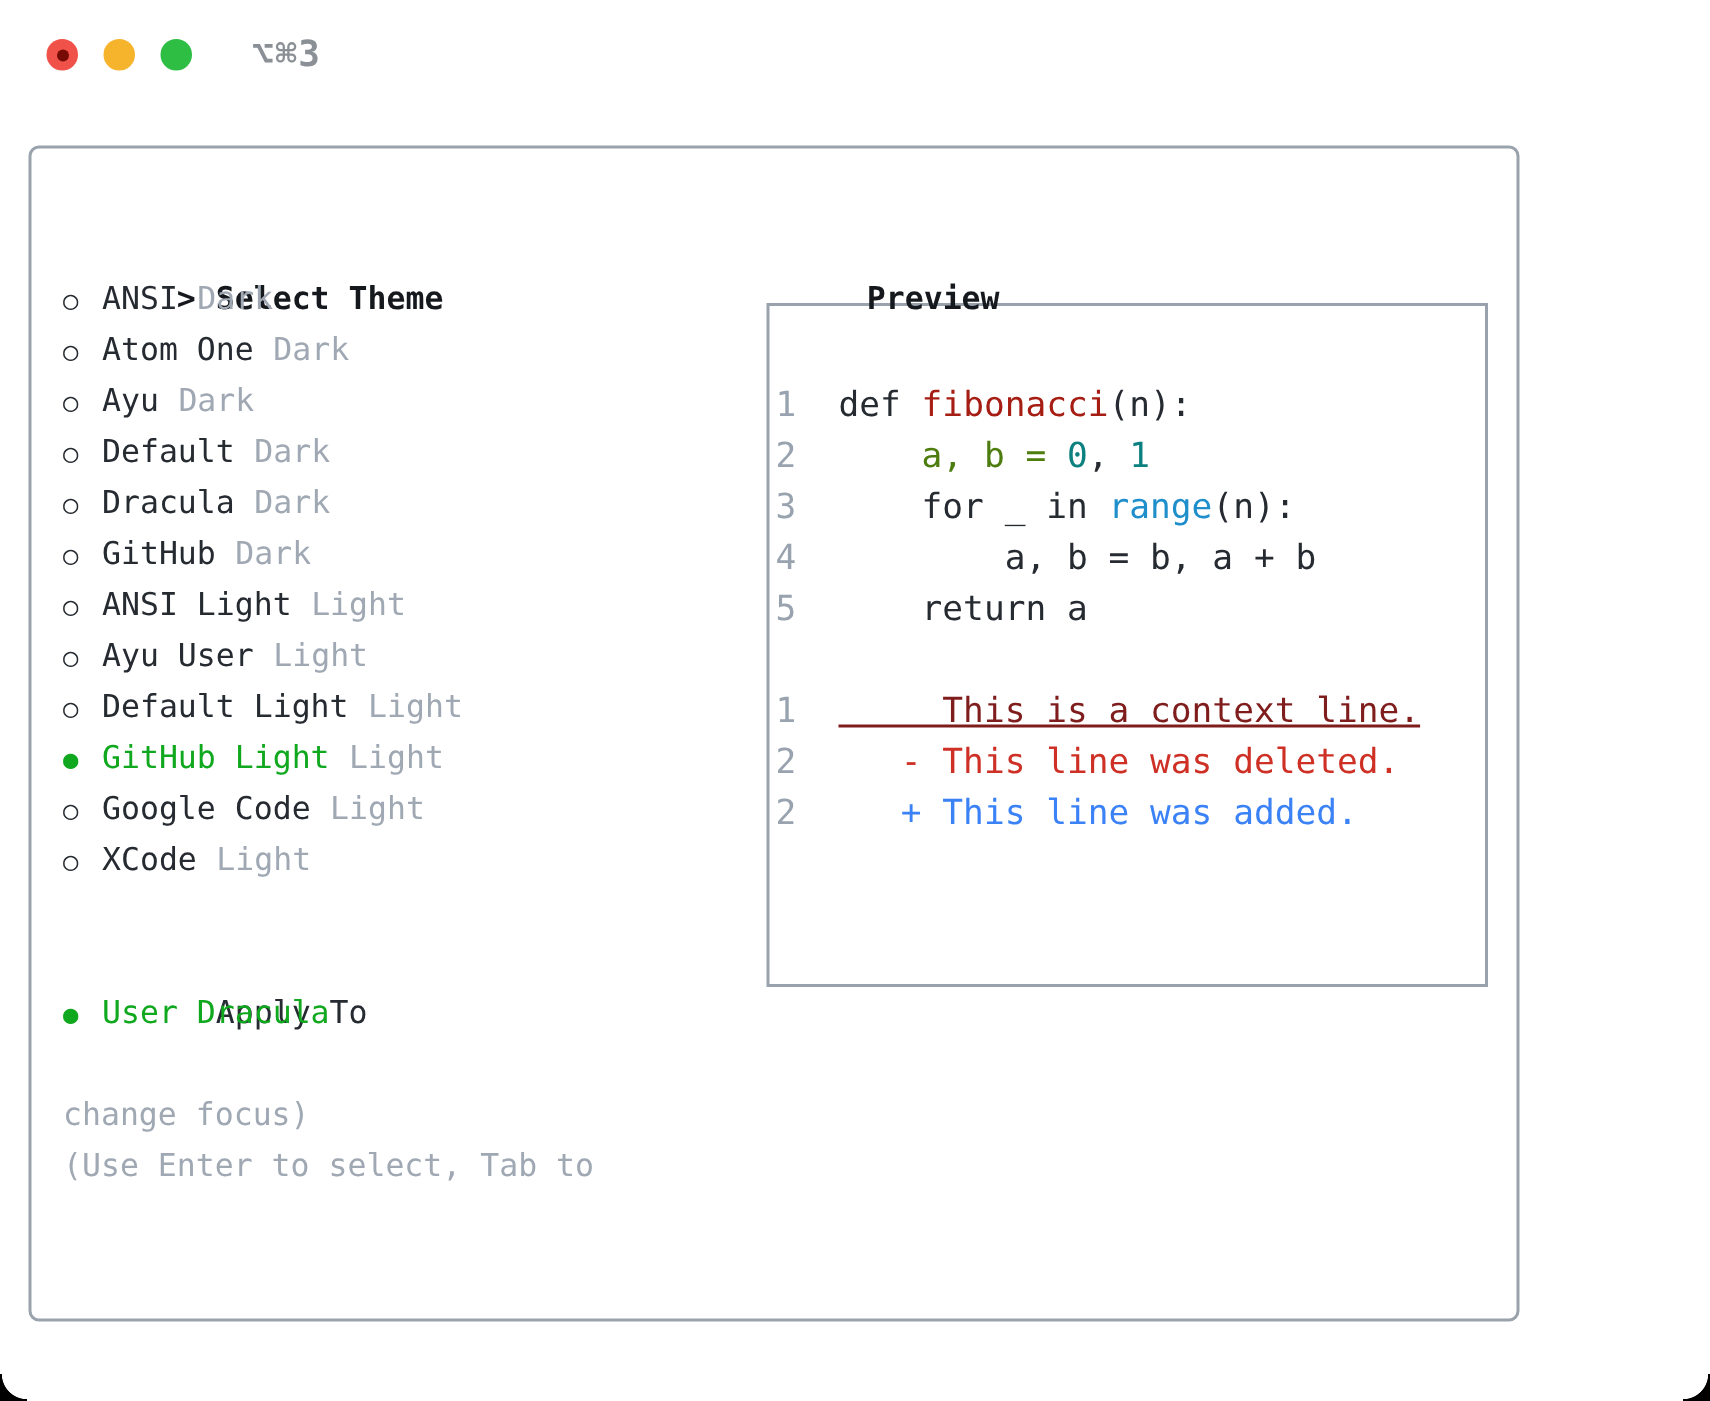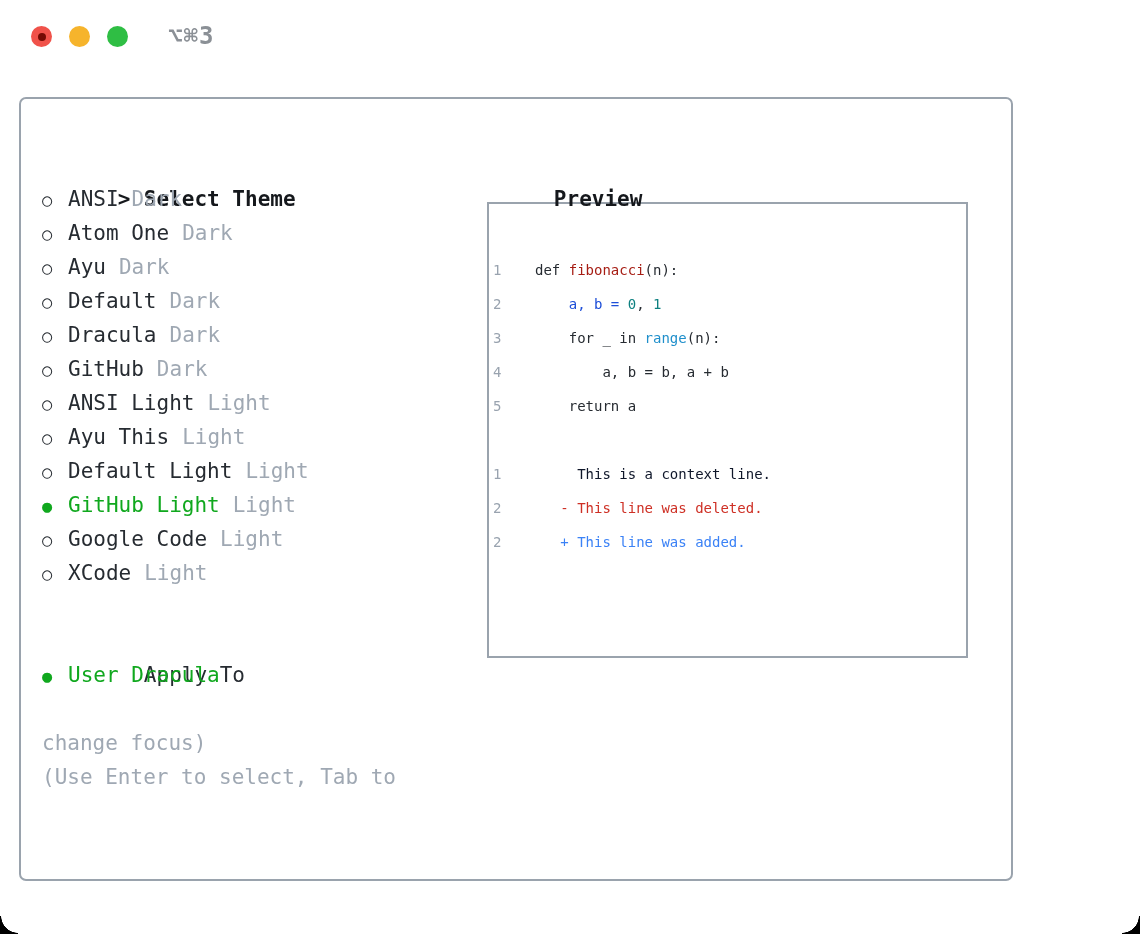--- a/index.html
+++ b/index.html
@@ -12,36 +12,36 @@
   .tl{position:absolute;top:26px;width:21px;height:21px;border-radius:50%;}
   .tl-close{left:31px;background:var(--traffic-close);}
   .tl-close .dot{position:absolute;left:6.5px;top:6.5px;width:8px;height:8px;border-radius:50%;background:var(--traffic-close-dot);}
   .tl-min{left:69px;background:var(--traffic-minimize);}
   .tl-zoom{left:107px;background:var(--traffic-zoom);}
   .wtitle{position:absolute;left:168px;top:22px;font-size:24px;font-weight:bold;color:var(--title-gray);letter-spacing:1px;}
   
   .panel{position:absolute;left:19px;top:97px;width:990px;height:780px;
          border:2px solid var(--border);border-radius:7px;background:#fff;}
   .left-col{position:absolute;left:21px;top:49px;}
-  .right-col{position:absolute;left:457px;top:49px;}
+  .right-col{position:absolute;left:481px;top:49px;}
   .row{height:34px;line-height:34px;font-size:21px;white-space:pre;color:var(--ink);}
   .marker{display:inline-block;width:26px;color:var(--ink);}
   .radio{font-size:17px;}
   .radio.sel{color:var(--green);}
   .heading-txt{font-weight:bold;color:var(--heading);}
   .prompt{font-weight:bold;color:var(--heading);}
   .iname{color:var(--ink);}
   .iname.sel{color:var(--green);}
   .variant{color:var(--muted);margin-left:13px;}
   .hint{height:34px;line-height:34px;font-size:21px;color:var(--muted);white-space:pre;}
   
   .pv-box{margin-left:9px;margin-top:20px;width:473px;height:403px;
           border:2px solid var(--border);background:#fff;
           padding-top:49px;padding-left:4px;box-sizing:content-box;}
-  .pv-line{height:34px;line-height:34px;font-size:14px;white-space:pre;}
+  .pv-line{height:34px;line-height:34px;font-size:23px;white-space:pre;}
   .ln{display:inline-block;width:42px;color:var(--line-number);}
   
   .corner{position:absolute;width:18px;height:18px;}
   .corner-bl{left:0;bottom:0;background:radial-gradient(circle 18px at 18px 0px,transparent 0 16.5px,#000 17px);}
   .corner-br{right:0;bottom:0;background:radial-gradient(circle 18px at 0px 0px,transparent 0 16.5px,#000 17px);}
 </style>
 </head>
 <body>
 
 <span class="tl tl-close">
@@ -58,21 +58,21 @@
       <span class="marker prompt">&gt;</span><span class="heading-txt">Select Theme</span>
     </div>
     <div id="theme-list">
         <div class="row"><span class="marker radio">○</span><span class="iname">ANSI</span><span class="variant">Dark</span></div>
         <div class="row"><span class="marker radio">○</span><span class="iname">Atom One</span><span class="variant">Dark</span></div>
         <div class="row"><span class="marker radio">○</span><span class="iname">Ayu</span><span class="variant">Dark</span></div>
         <div class="row"><span class="marker radio">○</span><span class="iname">Default</span><span class="variant">Dark</span></div>
         <div class="row"><span class="marker radio">○</span><span class="iname">Dracula</span><span class="variant">Dark</span></div>
         <div class="row"><span class="marker radio">○</span><span class="iname">GitHub</span><span class="variant">Dark</span></div>
         <div class="row"><span class="marker radio">○</span><span class="iname">ANSI Light</span><span class="variant">Light</span></div>
-        <div class="row"><span class="marker radio">○</span><span class="iname">Ayu This</span><span class="variant">Light</span></div>
+        <div class="row"><span class="marker radio">○</span><span class="iname">Ayu User</span><span class="variant">Light</span></div>
         <div class="row"><span class="marker radio">○</span><span class="iname">Default Light</span><span class="variant">Light</span></div>
         <div class="row"><span class="marker radio sel">●</span><span class="iname sel">GitHub Light</span><span class="variant">Light</span></div>
         <div class="row"><span class="marker radio">○</span><span class="iname">Google Code</span><span class="variant">Light</span></div>
         <div class="row"><span class="marker radio">○</span><span class="iname">XCode</span><span class="variant">Light</span></div>
       </div>
     <div class="row"></div>
     <div class="row">
       <span class="marker"></span><span>Apply To</span>
     </div>
     <div id="apply-list">
@@ -83,26 +83,26 @@
     <div class="hint">(Use Enter to select, Tab to</div>
   </div>
 
   <div class="right-col">
     <div class="row">
       <span class="heading-txt">Preview</span>
     </div>
     <div class="pv-box">
       <div id="pv-lines">
           <div class="pv-line"><span class="ln">1</span><span style="color: rgb(38, 43, 49);">def </span><span style="color: rgb(166, 29, 20);">fibonacci</span><span style="color: rgb(38, 43, 49);">(n):</span></div>
-          <div class="pv-line"><span class="ln">2</span><span style="color: #1d4ed8;">    a, b = </span><span style="color: rgb(13, 128, 128);">0</span><span style="color: rgb(38, 43, 49);">, </span><span style="color: rgb(13, 128, 128);">1</span></div>
+          <div class="pv-line"><span class="ln">2</span><span style="color: #4d7c0f;">    a, b = </span><span style="color: rgb(13, 128, 128);">0</span><span style="color: rgb(38, 43, 49);">, </span><span style="color: rgb(13, 128, 128);">1</span></div>
           <div class="pv-line"><span class="ln">3</span><span style="color: rgb(38, 43, 49);">    for _ in </span><span style="color: rgb(31, 143, 203); text-align: center;">range</span><span style="color: rgb(38, 43, 49);">(n):</span></div>
           <div class="pv-line"><span class="ln">4</span><span style="color: rgb(38, 43, 49); margin-top: 20px;">        a, b = b, a + b</span></div>
           <div class="pv-line"><span class="ln">5</span><span style="color: rgb(38, 43, 49);">    return a</span></div>
           <div class="pv-line"><span class="ln"></span></div>
-          <div class="pv-line"><span class="ln">1</span><span style="color: #0f172a;">     This is a context line.</span></div>
+          <div class="pv-line"><span class="ln">1</span><span style="color: #7f1d1d; text-decoration: underline;">     This is a context line.</span></div>
           <div class="pv-line"><span class="ln">2</span><span style="color: rgb(206, 48, 37);">   - This line was deleted.</span></div>
           <div class="pv-line"><span class="ln">2</span><span style="color: #3b82f6;">   + This line was added.</span></div>
         </div>
     </div>
   </div>
 
 </div>
 
 <div class="corner corner-bl"></div>
 <div class="corner corner-br"></div>

